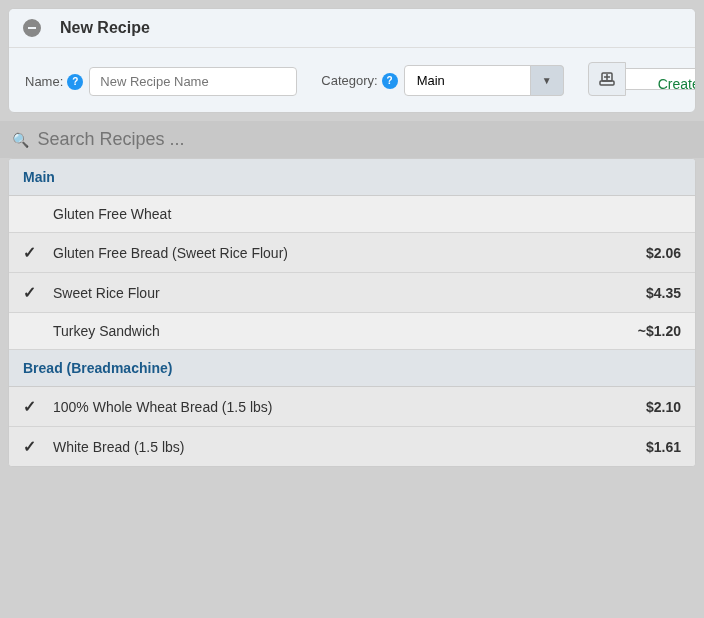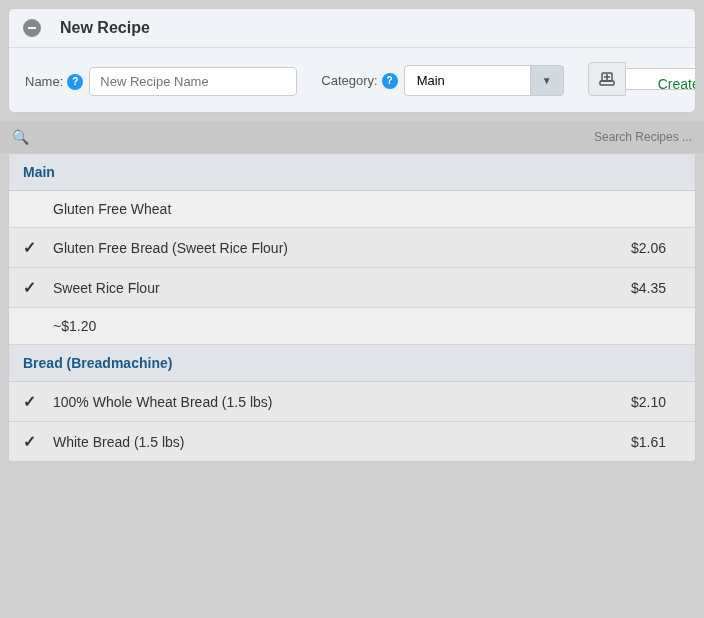--- a/index.html
+++ b/index.html
@@ -182,25 +182,24 @@
     }
 
     .search-icon {
       color: #888;
       font-size: 14px;
     }
 
     .search-input {
       border: none;
       background: transparent;
-      font-size: 12px;
+      font-size: 18px;
       color: #666;
       outline: none;
       flex: 1;
-      text-align: right;
     }
 
     
     .recipe-list {
       margin: 0 8px 8px;
       background: #e8e8e8;
       border: 1px solid #ccc;
       border-radius: 4px;
       overflow: hidden;
     }
@@ -246,21 +245,23 @@
 
     .recipe-name {
       flex: 1;
       color: #333;
       font-size: 14px;
     }
 
     .recipe-price {
       color: #333;
       font-size: 14px;
+      text-align: right;
       min-width: 50px;
+      font-weight: bold;
     }
   </style>
 </head>
 <body>
 
 <div class="top-panel">
   <div class="panel-header">
     <div class="collapse-icon"></div>
     <span class="panel-title">New Recipe</span>
   </div>
@@ -317,20 +318,21 @@
       <div class="recipe-name">Gluten Free Bread (Sweet Rice Flour)</div>
       <div class="recipe-price">$2.06</div>
     </div>
     <div class="recipe-item checked">
       <div class="check-mark">✓</div>
       <div class="recipe-name">Sweet Rice Flour</div>
       <div class="recipe-price">$4.35</div>
     </div>
     <div class="recipe-item">
       <div class="check-placeholder"></div>
+      <div class="recipe-name">Turkey Sandwich</div>
       <div class="recipe-price">~$1.20</div>
     </div>
     <div class="category-header">Bread (Breadmachine)</div>
     <div class="recipe-item checked">
       <div class="check-mark">✓</div>
       <div class="recipe-name">100% Whole Wheat Bread (1.5 lbs)</div>
       <div class="recipe-price">$2.10</div>
     </div>
     <div class="recipe-item checked">
       <div class="check-mark">✓</div>

